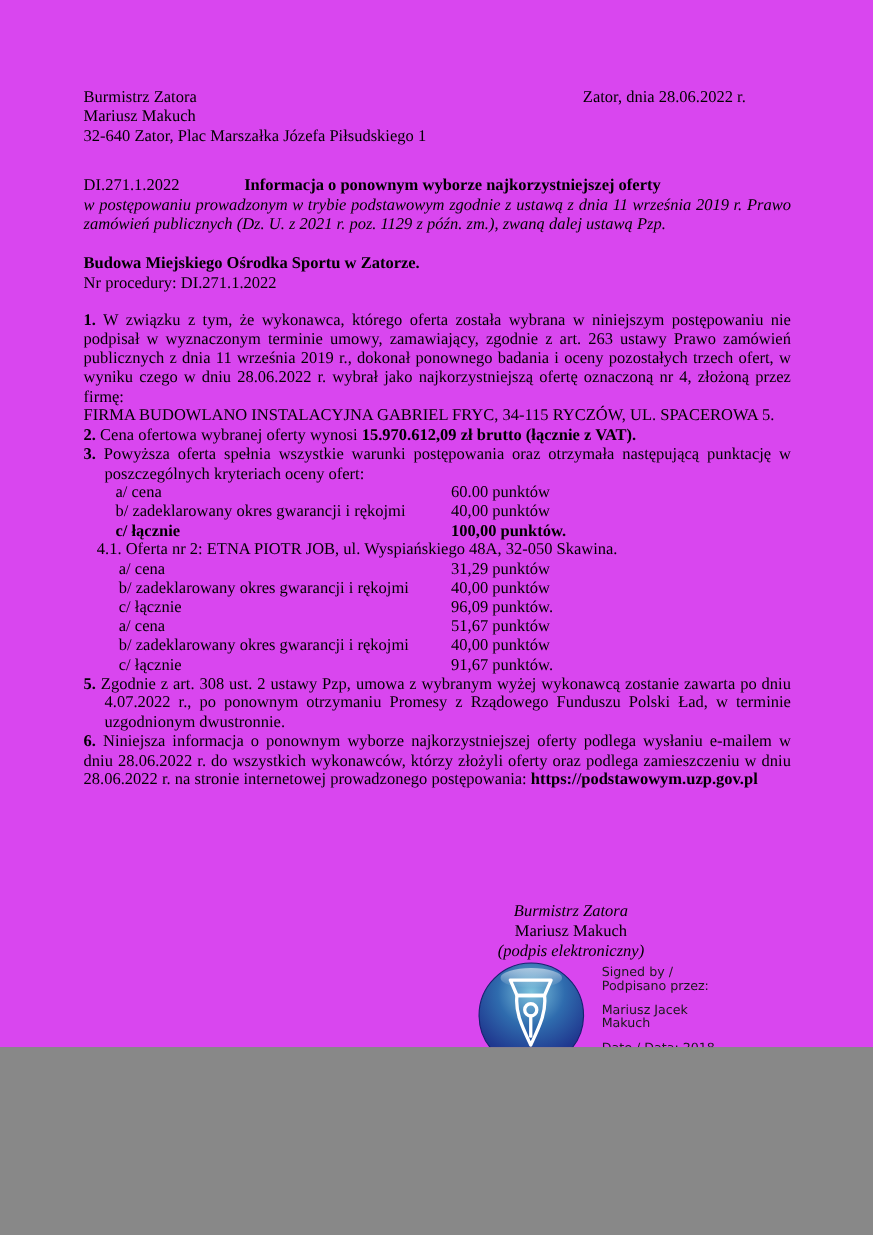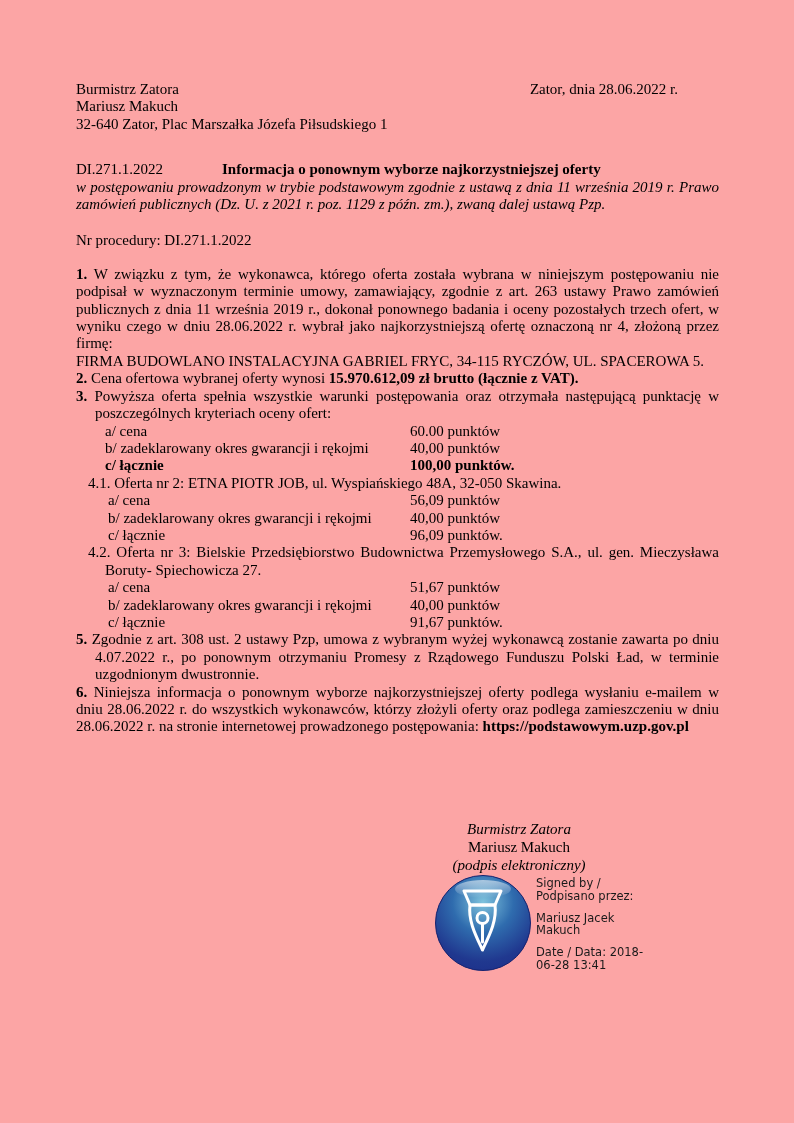--- a/index.html
+++ b/index.html
@@ -1,17 +1,17 @@
 <!DOCTYPE html>
 <html lang="pl"><head>
 <meta charset="utf-8">
 <style>
   html,body{margin:0;padding:0;background:#888;}
   .page{
-    position:relative;width:794px;height:1123px;margin:0 auto;background:#fca5a5;
+    position:relative;width:794px;height:952px;margin:0 auto;background:#d946ef;
     font-family:"Liberation Serif","DejaVu Serif",serif;
     font-size:15px;line-height:17.4px;color:#000;overflow:hidden;
   }
   .content{position:absolute;top:0;left:76px;width:643px;}
   .hdr{margin-top:81px;}
   .hdr-row1{display:flex;justify-content:space-between;}
   .hdr-date{padding-right:41px;white-space:nowrap;}
   .title-row{display:flex;margin-top:28px;align-items:flex-end;}
   .case-no{width:146px;flex-shrink:0;}
   .doc-title{font-weight:bold;}
@@ -28,21 +28,21 @@
   .crit .lab{width:305px;flex-shrink:0;}
   .crit.o{padding-left:32px;}
   .crit.o .lab{width:302px;}
   .crit.total{font-weight:bold;}
   .price,.url{font-weight:bold;}
   .sig-block{position:absolute;top:820px;left:404px;width:230px;text-align:center;line-height:18px;}
   .sig-italic{font-style:italic;}
   .stamp{position:absolute;top:874px;left:434px;display:flex;}
   .stamp-icon{width:98px;height:98px;flex-shrink:0;}
   .stamp-text{
-    margin-left:4px;padding-top:3px;
+    margin-left:15px;padding-top:3px;
     font-family:"DejaVu Sans","Liberation Sans",sans-serif;
     font-size:11.5px;line-height:12.8px;color:#1a1a1a;white-space:nowrap;
   }
   .stamp-group{margin-bottom:9px;}
   .footer{position:absolute;top:941px;left:76px;line-height:17.4px;}
 </style>
 </head>
 <body>
 
 <div class="page">
@@ -57,20 +57,21 @@
       <div>32-640 Zator, Plac Marszałka Józefa Piłsudskiego 1</div>
     </div>
 
     <div class="title-row">
       <span class="case-no">DI.271.1.2022</span>
       <span class="doc-title">Informacja o ponownym wyborze najkorzystniejszej oferty</span>
     </div>
     <p class="intro">w postępowaniu prowadzonym w trybie podstawowym zgodnie z ustawą z dnia 11 września 2019 r. Prawo zamówień publicznych (Dz. U. z 2021 r. poz. 1129 z późn. zm.), zwaną dalej ustawą Pzp.</p>
 
     <div class="subject">
+      <div class="subject-name">Budowa Miejskiego Ośrodka Sportu w Zatorze.</div>
       <div>Nr procedury: DI.271.1.2022</div>
     </div>
 
     <div class="list">
 
       <p class="just"><b class="num">1.</b> <span>W związku z tym, że wykonawca, którego oferta została wybrana w niniejszym postępowaniu nie podpisał w wyznaczonym terminie umowy, zamawiający, zgodnie z art. 263 ustawy Prawo zamówień publicznych z dnia 11 września 2019 r., dokonał ponownego badania i oceny pozostałych trzech ofert, w wyniku czego w dniu 28.06.2022 r. wybrał jako najkorzystniejszą ofertę oznaczoną nr 4, złożoną przez firmę:</span></p>
       <p>FIRMA BUDOWLANO INSTALACYJNA GABRIEL FRYC, 34-115 RYCZÓW,  UL. SPACEROWA 5.</p>
 
       <p><b class="num">2.</b> <span>Cena ofertowa wybranej oferty wynosi</span> <span class="price">15.970.612,09 zł brutto (łącznie z VAT).</span></p>
 
@@ -85,32 +86,31 @@
       </div>
       <div class="crit total">
         <span class="lab">c/ łącznie</span>
         <span>100,00 punktów.</span>
       </div>
 
 
       <p class="offer-head">4.1. Oferta nr 2: ETNA PIOTR JOB, ul. Wyspiańskiego 48A, 32-050 Skawina.</p>
       <div class="crit o">
         <span class="lab">a/ cena</span>
-        <span>56,09 punktów</span>
+        <span>31,29 punktów</span>
       </div>
       <div class="crit o">
         <span class="lab">b/ zadeklarowany okres gwarancji i rękojmi</span>
         <span>40,00 punktów</span>
       </div>
       <div class="crit o">
         <span class="lab">c/ łącznie</span>
         <span>96,09 punktów.</span>
       </div>
 
-      <p class="offer-head">4.2. Oferta nr 3: Bielskie Przedsiębiorstwo Budownictwa Przemysłowego S.A., ul. gen. Mieczysława Boruty- Spiechowicza 27.</p>
       <div class="crit o">
         <span class="lab">a/ cena</span>
         <span>51,67 punktów</span>
       </div>
       <div class="crit o">
         <span class="lab">b/ zadeklarowany okres gwarancji i rękojmi</span>
         <span>40,00 punktów</span>
       </div>
       <div class="crit o">
         <span class="lab">c/ łącznie</span>

